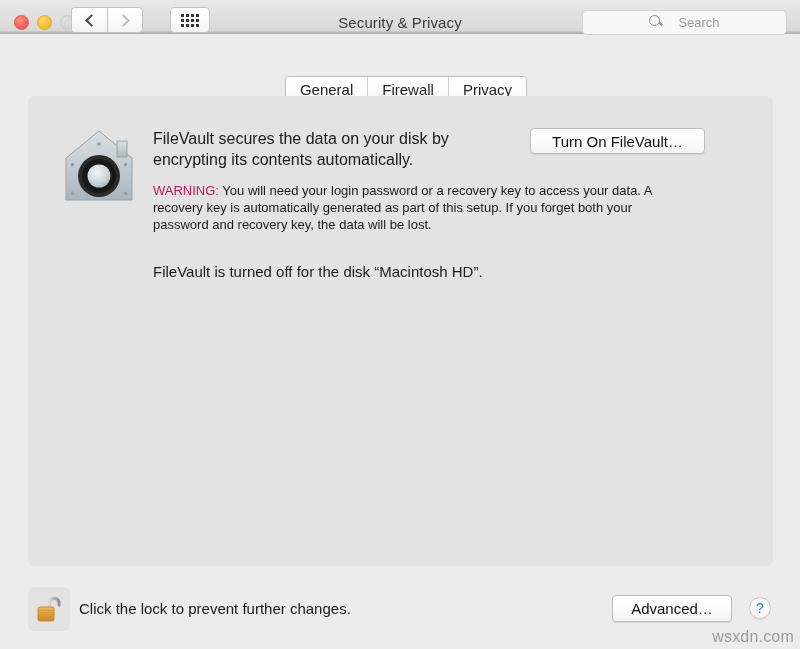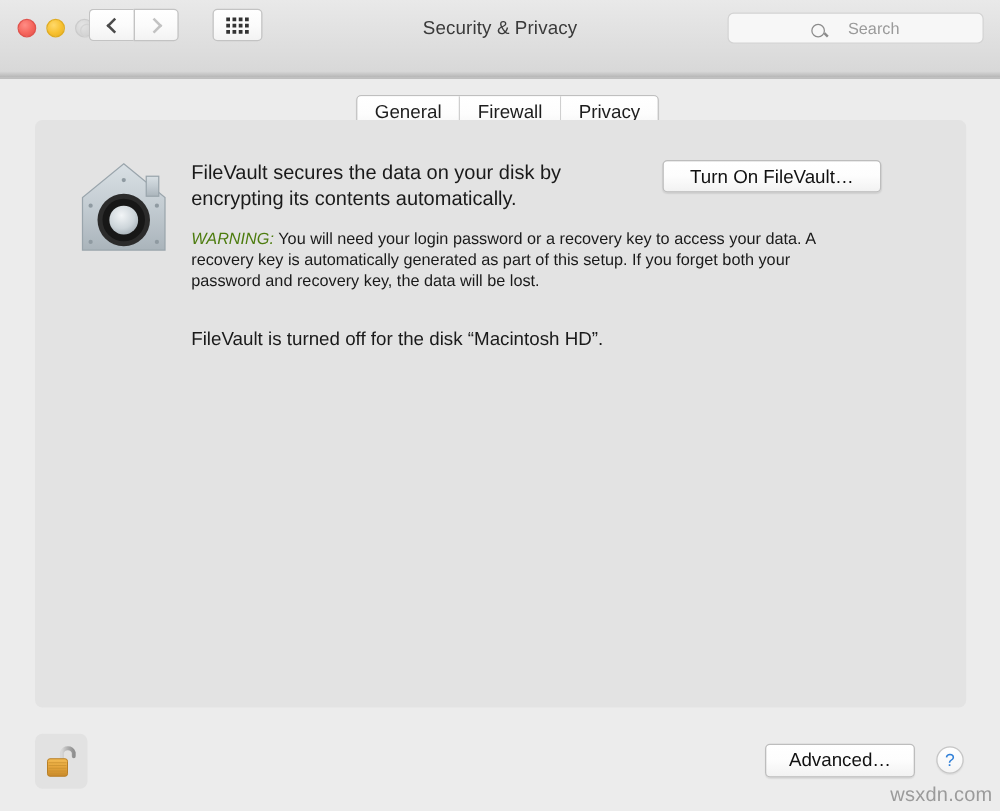--- a/index.html
+++ b/index.html
@@ -20,21 +20,21 @@
     width: 800px;
     height: 649px;
     background: #ececec;
     box-sizing: border-box;
     overflow: hidden;
   }
 
   
   .titlebar {
     position: relative;
-    height: 63px;
+    height: 34px;
     background: linear-gradient(to bottom, #e9e9e9 0%, #d8d8d8 92%, #b4b4b4 100%);
     border-bottom: 1px solid #b0b0b0;
     box-sizing: border-box;
     padding-left: 20px;
   }
 
   .traffic {
     position: absolute;
     left: 14px;
     top: 15px;
@@ -139,21 +139,21 @@
     width: 205px;
     height: 25px;
     background: #f7f7f7;
     border: 1px solid #d3d3d3;
     border-radius: 5px;
     box-sizing: border-box;
     display: flex;
     align-items: center;
     justify-content: center;
   }
-  .searchinner { display: flex; align-items: flex-end; gap: 18px; }
+  .searchinner { display: flex; align-items: flex-start; gap: 18px; }
   .magnifier {
     width: 9px; height: 9px;
     border: 1.6px solid #8b8b8b;
     border-radius: 50%;
     position: relative;
   }
   .magnifier::after {
     content: "";
     position: absolute;
     width: 4px; height: 1.6px;
@@ -246,21 +246,21 @@
 
   .warning {
     position: absolute;
     left: 125px;
     top: 86px;
     width: 505px;
     font-size: 13px;
     color: #1a1a1a;
     line-height: 17px;
   }
-  .warning .wlabel { color: #4d7c0f; font-style: italic; }
+  .warning .wlabel { color: #be185d; }
 
   .statusline {
     position: absolute;
     left: 125px;
     top: 167px;
     font-size: 15px;
     color: #1a1a1a;
   }
 
   
@@ -442,18 +442,19 @@
       <g stroke="#c9912f" stroke-width="0.7" opacity="0.85">
         <line x1="2.8" y1="16.2" x2="17.2" y2="16.2"></line>
         <line x1="2.8" y1="18.4" x2="17.2" y2="18.4"></line>
         <line x1="2.8" y1="20.6" x2="17.2" y2="20.6"></line>
         <line x1="2.8" y1="22.8" x2="17.2" y2="22.8"></line>
         <line x1="2.8" y1="25.0" x2="17.2" y2="25.0"></line>
       </g>
     </svg>
   </div>
 
+  <div class="locktext">Click the lock to prevent further changes.</div>
 
   <div class="advanced">Advanced…</div>
   <div class="helpbtn">?</div>
 
   <div class="watermark">wsxdn.com</div>
 </div>
 
 </body></html>

